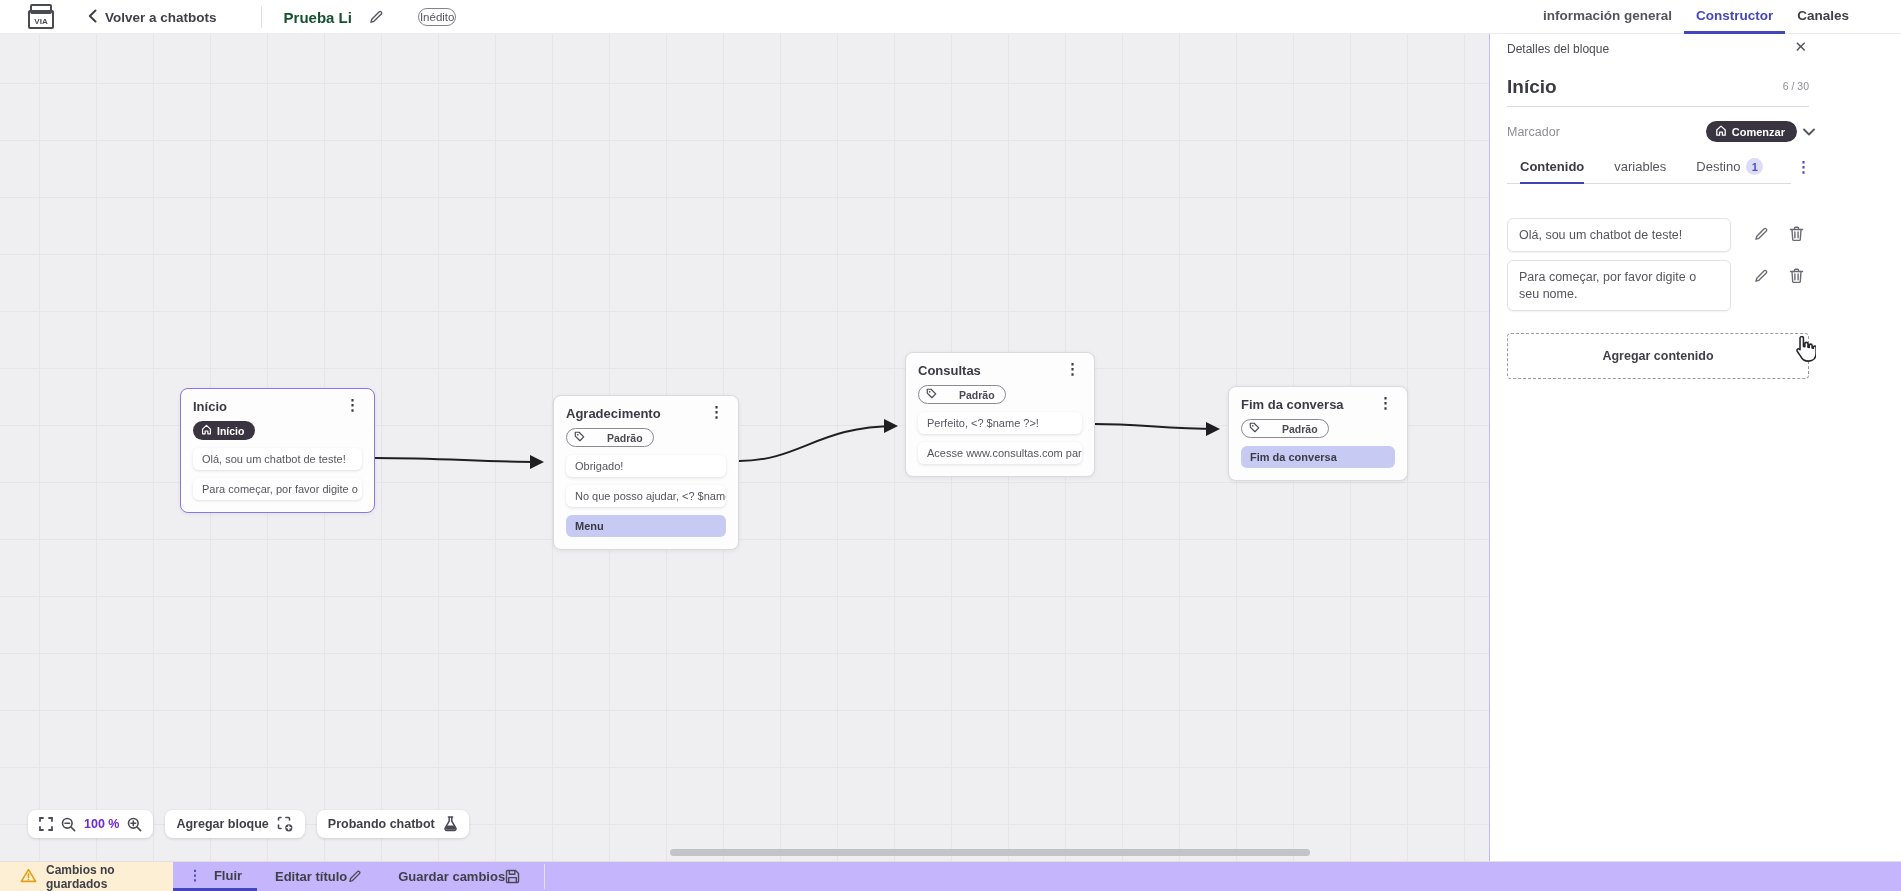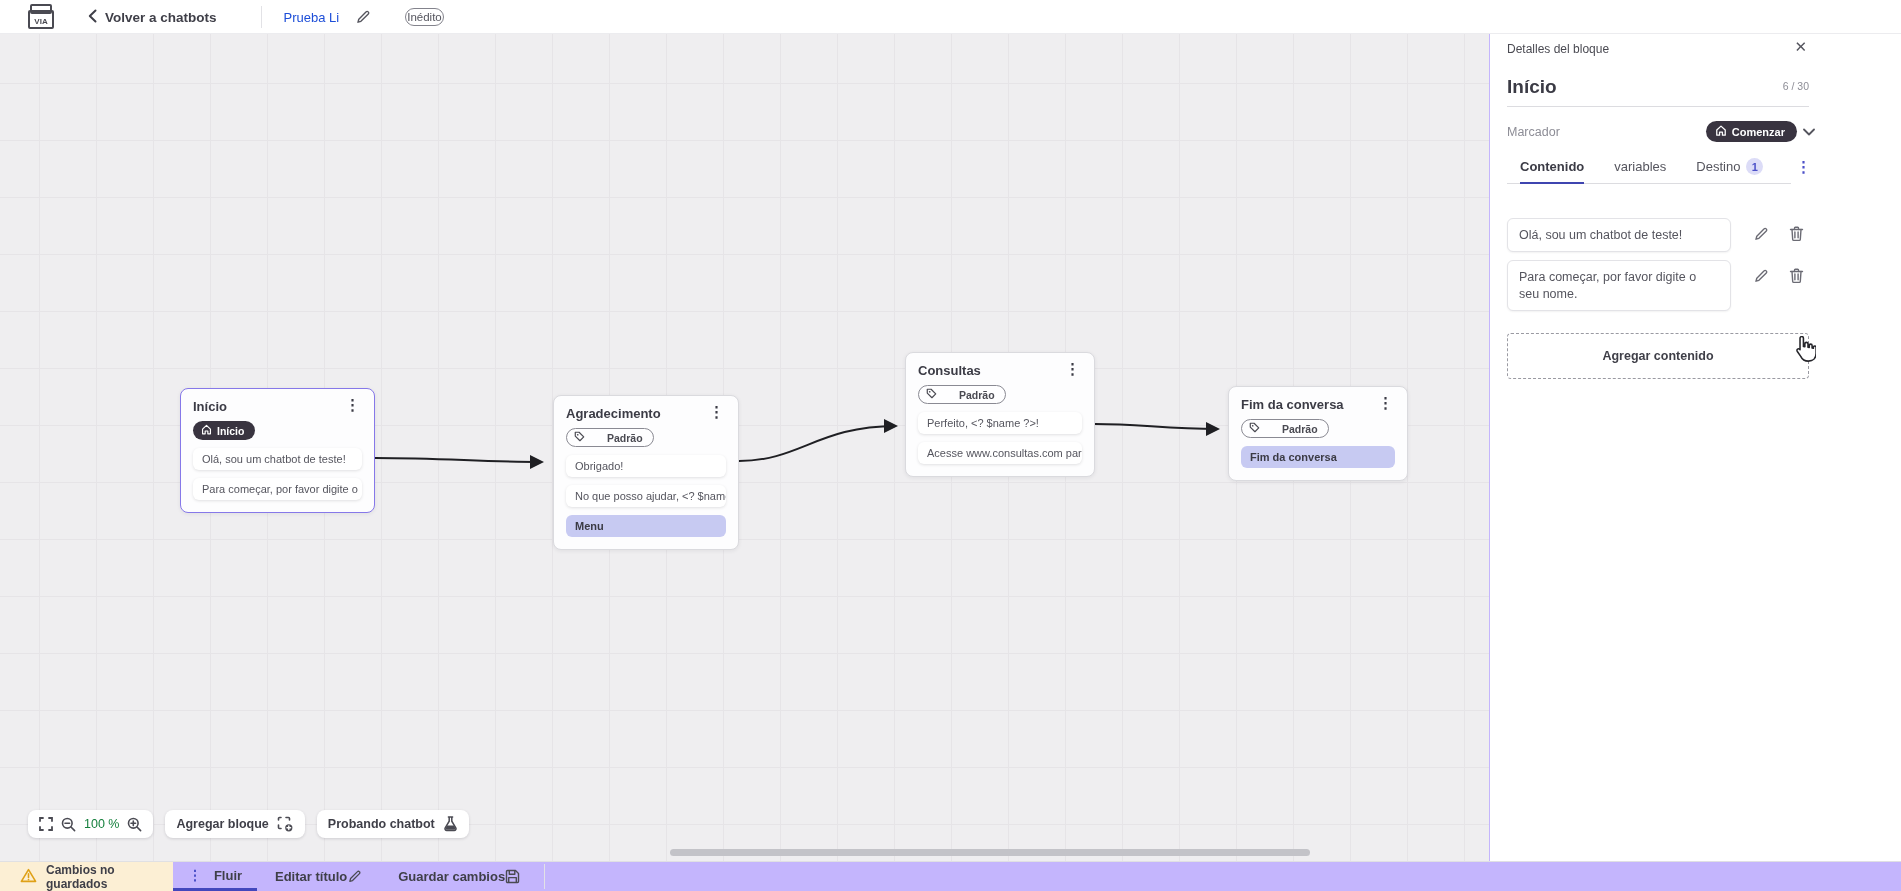--- a/index.html
+++ b/index.html
@@ -8,21 +8,21 @@
   .app { position:relative; width:1901px; height:891px; }
 
   
   .topbar { position:absolute; left:0; top:0; width:1901px; height:34px; background:#fff;
     border-bottom:1px solid #ececef; z-index:30; }
   .topbar-left { position:absolute; left:0; top:0; height:34px; display:flex; align-items:center; }
   .logo { margin-left:26px; width:30px; height:26px; display:flex; align-items:flex-end; justify-content:center; }
   .back-btn { display:flex; align-items:center; gap:8px; margin-left:32px; cursor:pointer;
     font-size:13.5px; font-weight:700; color:#3f3f48; }
   .tb-divider { width:1px; height:22px; background:#e2e2e6; margin-left:44px; }
-  .doc-title { margin-left:22px; font-size:13px; font-weight:400; color:#1d4ed8; }
+  .doc-title { margin-left:22px; font-size:15px; font-weight:700; color:#14532d; }
   .pencil-top { margin-left:16px; color:#55555e; display:flex; }
   .inedito { margin-left:34px; font-size:11.5px; color:#55555e; border:1px solid #83838c;
     border-radius:12px; padding:2px 1px; }
   .topbar-tabs { position:absolute; right:40px; top:0; height:34px; display:flex; align-items:stretch; gap:0; }
   .ttab { display:flex; align-items:center; padding:0 12px; font-size:13.5px; font-weight:700;
     color:#55555e; border-bottom:3px solid transparent; cursor:pointer; }
   .ttab.active { color:#4347bd; border-bottom-color:#4347bd; }
   .ttab.dark { color:#3f3f48; }
 
   
@@ -49,21 +49,21 @@
     padding:5px 9px; font-size:11px; color:#55555e; margin-top:8px; white-space:nowrap;
     overflow:hidden; text-overflow:clip; }
   .node-card.action { background:#c7caf2; color:#3b3b45; font-weight:700; box-shadow:none; }
 
   .cv-toolbar { position:absolute; top:776px; left:0; height:28px; display:flex; gap:12px; }
   .tool-card { background:#fff; border-radius:8px; box-shadow:0 1px 3px rgba(30,30,40,.15);
     height:28px; display:flex; align-items:center; padding:0 11px; gap:8px; font-size:12.5px;
     font-weight:700; color:#3f3f48; cursor:pointer; }
   .tool-card:first-child { margin-left:28px; }
   .tool-card .icon { display:flex; color:#4a4a52; }
-  .zoom-level { font-size:12.5px; font-weight:400; color:#15803d; }
+  .zoom-level { font-size:12.5px; font-weight:700; color:#6d28d9; }
   .hscroll-thumb { position:absolute; left:670px; top:815px; width:640px; height:7px;
     border-radius:4px; background:#c3c3c8; cursor:grab; }
 
   
   .panel { position:absolute; left:1489px; top:34px; width:338px; height:827px; background:#fff;
     border-left:1px solid #c4b5fd; z-index:20; }
   .panel-head { position:relative; padding:8px 18px 0 17px; }
   .panel-title { font-size:12px; color:#4a4a52; }
   .panel-close { position:absolute; right:20px; top:4px; font-size:15px; color:#55555e; cursor:pointer; }
   .blockname-wrap { position:relative; margin:20px 18px 0 17px; border-bottom:1px solid #dcdce0;
@@ -140,20 +140,25 @@
       </div>
       <div class="tb-divider"></div>
       <div class="doc-title">Prueba Li</div>
       <span class="pencil-top">
         <svg width="16" height="16" viewBox="0 0 16 16">
             <path d="M3 13.2 l.8-3 L11.2 2.8 a1.3 1.3 0 0 1 1.9 0 l.2.2 a1.3 1.3 0 0 1 0 1.9 L5.9 12.3 Z" fill="none" stroke="#55555e" stroke-width="1.4" stroke-linejoin="round"></path>
           </svg>
       </span>
       <span class="inedito">Inédito</span>
     </div>
+    <div class="topbar-tabs">
+      <div class="ttab">información general</div>
+      <div class="ttab active">Constructor</div>
+      <div class="ttab dark">Canales</div>
+    </div>
   </div>
 
   <div class="canvas">
 
     <svg class="edges">
       <defs>
         <marker id="arrow" markerWidth="8" markerHeight="8" refX="6" refY="3.5" orient="auto">
           <path d="M0,0 L7,3.5 L0,7 Z" fill="#1f1f23"></path>
         </marker>
       </defs>

